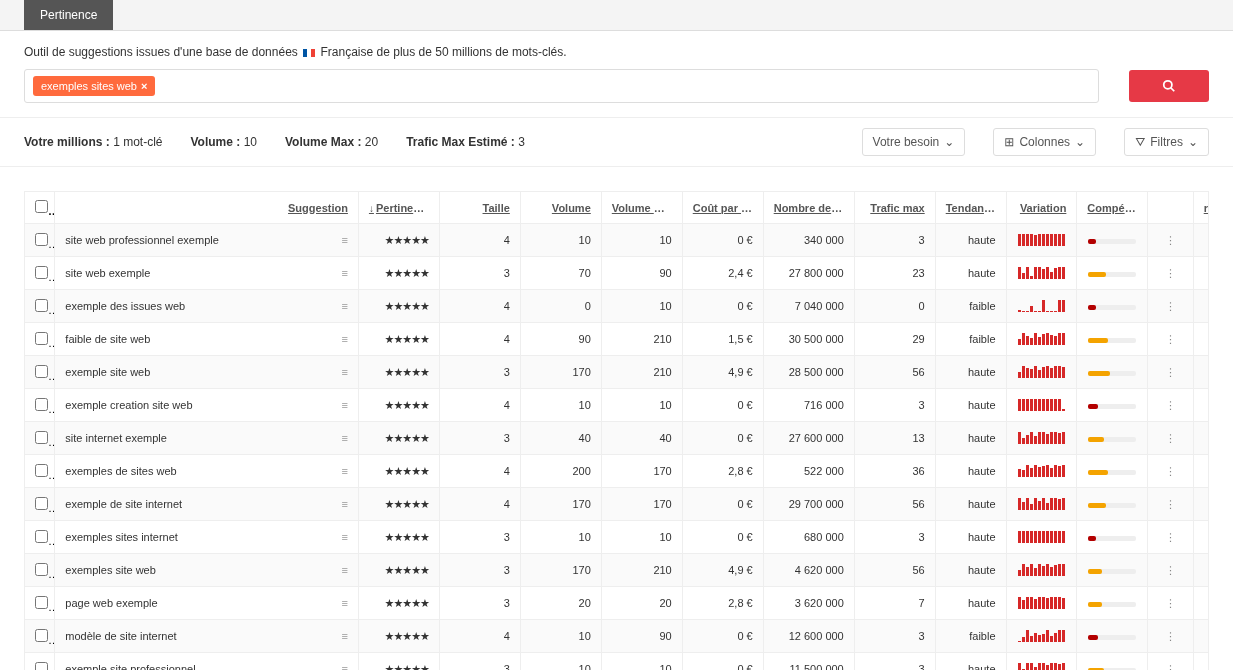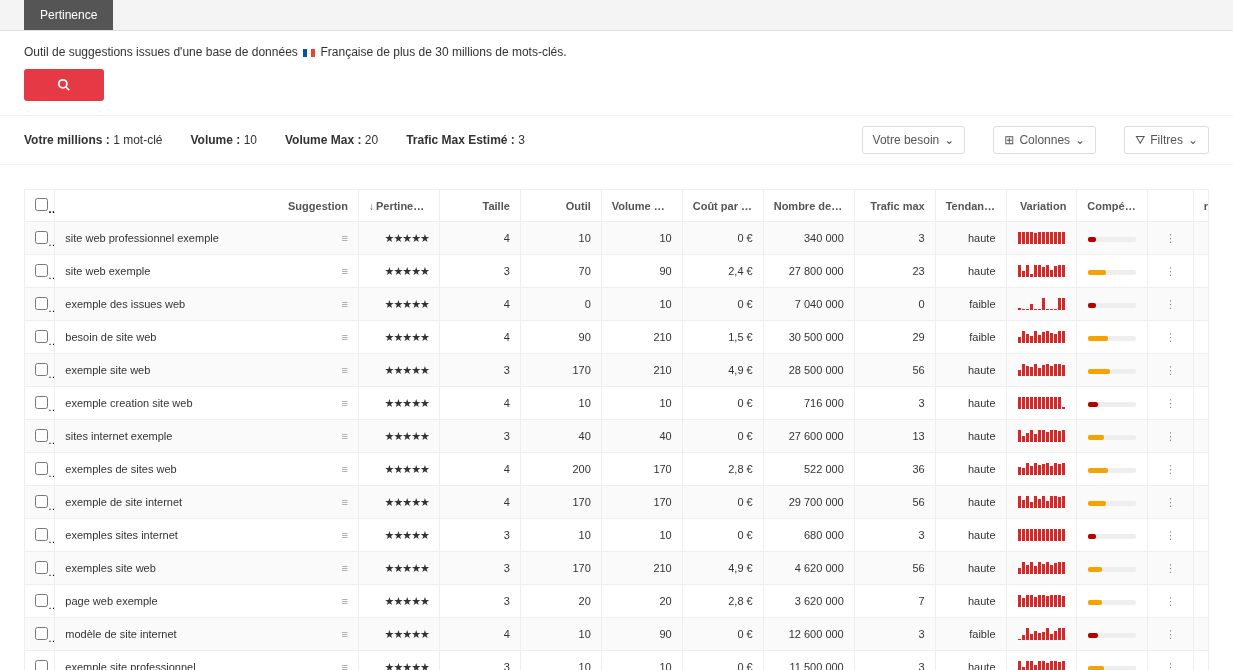--- a/index.html
+++ b/index.html
@@ -18,21 +18,21 @@
 .search-btn { background: #e63946; color: #fff; border: none; border-radius: 3px; width: 80px; height: 32px; display: flex; align-items: center; justify-content: center; cursor: pointer; }
 
 .meta-row { display: flex; align-items: center; padding: 10px 24px; border-top: 1px solid #eee; border-bottom: 1px solid #eee; gap: 28px; font-size: 12px; }
 .meta-row .spacer { flex: 1; }
 .meta-row b { font-weight: 600; }
 .dropdown-btn { border: 1px solid #ddd; background: #fff; padding: 6px 10px; border-radius: 3px; font-size: 12px; color: #555; cursor: pointer; display: inline-flex; align-items: center; gap: 5px; }
 
 .table-wrap { padding: 24px 24px 0; }
 table { width: 100%; border-collapse: collapse; table-layout: fixed; }
 th, td { border: 1px solid #eee; padding: 8px 10px; font-size: 11px; text-align: right; overflow: hidden; white-space: nowrap; text-overflow: ellipsis; }
-th { color: #555; font-weight: 600; background: #fff; }
+th { color: #555; font-weight: 600; background: #fff; text-decoration: underline; }
 td.left, th.left { text-align: left; }
 td.center, th.center { text-align: center; }
 tbody tr:nth-child(odd) { background: #fafafa; }
 .checkbox-cell { width: 30px; text-align: center; }
 .checkbox-cell input { cursor: pointer; }
 .drag-icon { color: #999; cursor: grab; }
 .stars { color: #333; letter-spacing: -1px; }
 .spark { display: inline-flex; align-items: flex-end; gap: 1px; height: 14px; }
 .spark span { width: 3px; background: #d62828; }
 .compbar { display: inline-block; width: 48px; height: 5px; background: #eee; position: relative; border-radius: 2px; }
@@ -54,24 +54,30 @@
 </head>
 <body>
 
 <div class="topbar">
   <div class="tab">Pertinence</div>
 </div>
 
 <div class="desc-row">
   <span>Outil de suggestions issues d'une base de données</span>
   <span class="flag"></span>
-  <span>Française de plus de 30 millions de mots-clés.</span>
+  <span>Française de plus de 50 millions de mots-clés.</span>
 </div>
 
 <div class="search-row">
+  <div class="search-box">
+    <span class="chip">
+      <span>exemples sites web</span>
+      <span class="x">×</span>
+    </span>
+  </div>
   <button class="search-btn">
     <svg width="14" height="14" viewBox="0 0 24 24" fill="none" stroke="#fff" stroke-width="3">
         <circle cx="10" cy="10" r="7"></circle>
         <line x1="21" y1="21" x2="15" y2="15"></line>
       </svg>
   </button>
 </div>
 
 <div class="meta-row">
   <span><b>Votre millions :</b> <span>1 mot-clé</span></span>
@@ -112,21 +118,21 @@
         <col class="c-comp">
         <col class="c-act">
         <col class="c-end">
   </colgroup>
   <thead>
     <tr>
       <th class="checkbox-cell"><input type="checkbox" style=""></th>
       <th>Suggestion</th>
       <th><span class="sort-arrow"></span><span>Pertinence</span></th>
       <th>Taille</th>
-      <th>Outil</th>
+      <th>Volume</th>
       <th>Volume Max</th>
       <th>Coût par clic</th>
       <th>Nombre de résul...</th>
       <th>Trafic max</th>
       <th>Tendance</th>
       <th>Variation</th>
       <th>Compétitivité</th>
       <th></th>
       <th class="left">re F</th>
     </tr>
@@ -224,21 +230,21 @@
               <span style="height:12px"></span>
               <span style="height:12px"></span>
             </span></td>
     <td class="center"><span class="compbar"><i style="width:8px;background:#b30000"></i></span></td>
     <td class="center"><span class="dots">⋮</span></td>
     <td></td>
   </tr>
         <tr>
     <td class="checkbox-cell"><input type="checkbox" style=""></td>
     <td class="left">
-            <span style="float:left">besoin de site web</span>
+            <span style="float:left">faible de site web</span>
             <span class="drag-icon" style="float:right">≡</span>
           </td>
     <td><span class="stars">★★★★★</span></td>
     <td>4</td>
     <td>90</td>
     <td>210</td>
     <td>1,5 €</td>
     <td>30 500 000</td>
     <td>29</td>
     <td>faible</td>
@@ -320,21 +326,21 @@
               <span style="height:12px"></span>
               <span style="height:2px"></span>
             </span></td>
     <td class="center"><span class="compbar"><i style="width:10px;background:#b30000"></i></span></td>
     <td class="center"><span class="dots">⋮</span></td>
     <td></td>
   </tr>
         <tr>
     <td class="checkbox-cell"><input type="checkbox" style=""></td>
     <td class="left">
-            <span style="float:left">sites internet exemple</span>
+            <span style="float:left">site internet exemple</span>
             <span class="drag-icon" style="float:right">≡</span>
           </td>
     <td><span class="stars">★★★★★</span></td>
     <td>3</td>
     <td>40</td>
     <td>40</td>
     <td>0 €</td>
     <td>27 600 000</td>
     <td>13</td>
     <td>haute</td>

